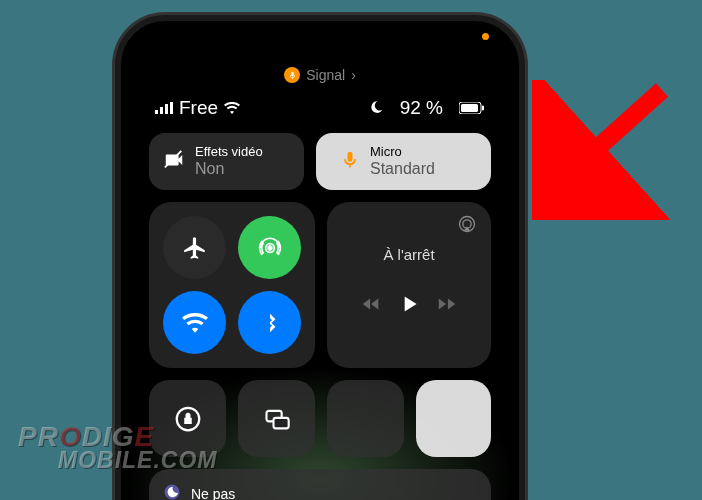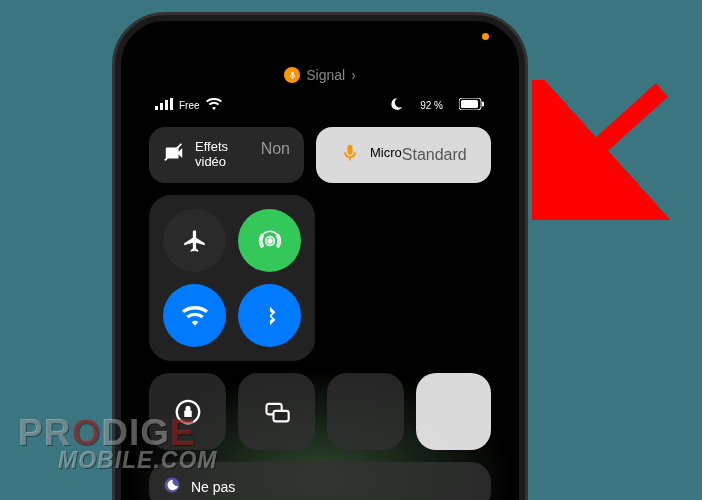--- a/index.html
+++ b/index.html
@@ -68,21 +68,21 @@
       width: 16px; height: 16px; border-radius: 50%;
       background: #ff9500;
       display: flex; align-items: center; justify-content: center;
     }
     .status-bar {
       display: flex;
       justify-content: space-between;
       align-items: center;
       padding: 14px 24px 0 24px;
       color: #fff;
-      font-size: 10px;
+      font-size: 19px;
       font-weight: 500;
     }
     .status-left { display: flex; align-items: center; gap: 6px; }
     .status-right { display: flex; align-items: center; gap: 16px; }
     .modules {
       padding: 14px 18px;
     }
     .row1 {
       display: flex;
       gap: 12px;
@@ -101,21 +101,21 @@
     .tile-light {
       flex: 1;
       background: rgba(230,230,230,0.95);
       border-radius: 16px;
       padding: 12px 24px;
       display: flex;
       align-items: center;
       gap: 10px;
       min-height: 56px;
     }
-    .tile-text { display: flex; line-height: 1.15; }
+    .tile-text { display: flex; flex-direction: column; line-height: 1.15; }
     .tile-title { font-size: 13px; }
     .tile-sub { font-size: 16px; }
     .tile-dark .tile-title { color: #fff; }
     .tile-dark .tile-sub { color: #999; }
     .tile-light .tile-title { color: #000; }
     .tile-light .tile-sub { color: #555; }
     .row2 {
       display: flex;
       gap: 12px;
       margin-bottom: 12px;
@@ -216,21 +216,21 @@
     .watermark {
       position: absolute;
       left: 18px;
       bottom: 28px;
       font-family: Arial, sans-serif;
       letter-spacing: 1px;
       color: rgba(255,255,255,0.35);
       text-shadow: 1px 1px 0 rgba(0,0,0,0.4);
       line-height: 0.95;
     }
-    .wm-top { font-size: 37px; font-weight: 900; }
+    .wm-top { font-size: 28px; font-weight: 900; font-style: italic; }
     .wm-top .red { color: rgba(200,40,40,0.45); }
     .wm-bot { font-size: 23px; font-weight: 700; font-style: italic; margin-left: 40px; }
   </style>
 </head>
 <body>
 
 <div class="phone-frame">
   <div class="notch"></div>
   <div class="mic-dot"></div>
   <div class="screen">
@@ -325,20 +325,47 @@
                 <path d="M12 18l3-3.5a5 5 0 00-6 0L12 18zm-6-7a10 10 0 0112 0l2-2.3a13 13 0 00-16 0L6 11zm-4-4.7a16.5 16.5 0 0120 0l2-2.3a19.5 19.5 0 00-24 0l2 2.3z"></path>
               </svg>
           </div>
           <div class="conn-btn conn-blue">
             <svg width="22" height="22" viewBox="0 0 24 24" fill="#fff">
                 <path d="M12 2v20l6-6-4.5-4L18 8l-6-6zm0 4.8L14.2 9 12 11V6.8zm0 6.2l2.2 2L12 17.2V13z"></path>
               </svg>
           </div>
         </div>
 
+        <div class="playback">
+          <span class="airplay-top">
+            <svg width="20" height="20" viewBox="0 0 24 24" fill="none" stroke="#888" stroke-width="1.6">
+                <circle cx="12" cy="12" r="9"></circle>
+                <circle cx="12" cy="12" r="5"></circle>
+                <path d="M8 20l4-5 4 5z" fill="#888" stroke="none"></path>
+              </svg>
+          </span>
+          <span class="playback-title">À l'arrêt</span>
+          <div class="playback-controls">
+            <span>
+              <svg width="22" height="22" viewBox="0 0 24 24" fill="#666">
+                  <path d="M11 18V6l-8 6 8 6zm1-6l8 6V6l-8 6z"></path>
+                </svg>
+            </span>
+            <span>
+              <svg width="26" height="26" viewBox="0 0 24 24" fill="#fff">
+                  <path d="M8 5v14l11-7z"></path>
+                </svg>
+            </span>
+            <span>
+              <svg width="22" height="22" viewBox="0 0 24 24" fill="#666">
+                  <path d="M13 6v12l8-6-8-6zM3 6v12l8-6-8-6z"></path>
+                </svg>
+            </span>
+          </div>
+        </div>
       </div>
 
       <div class="row3">
         <div class="row3-pair">
           <div class="square-tile">
             <svg width="30" height="30" viewBox="0 0 24 24" fill="none" stroke="#fff" stroke-width="1.8">
                 <circle cx="12" cy="12" r="9"></circle>
                 <path d="M10 11V9a2 2 0 114 0v2m-5 0h6v5H9v-5z" fill="#fff" stroke="none"></path>
               </svg>
           </div>

